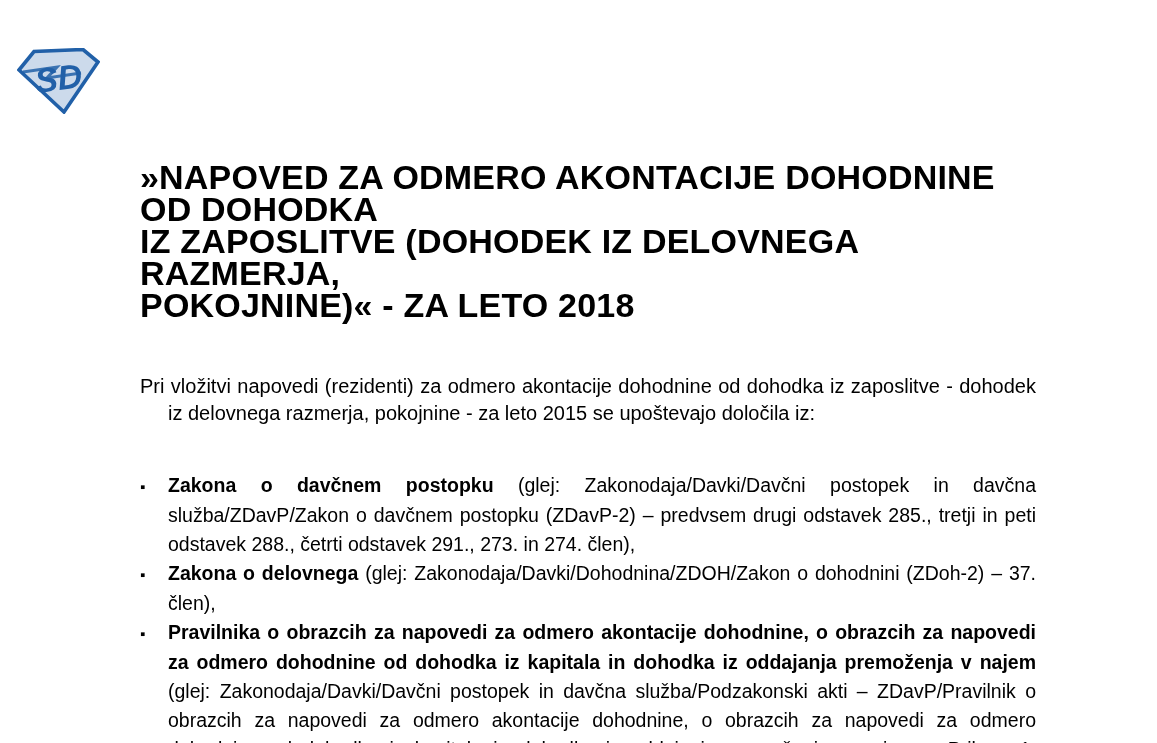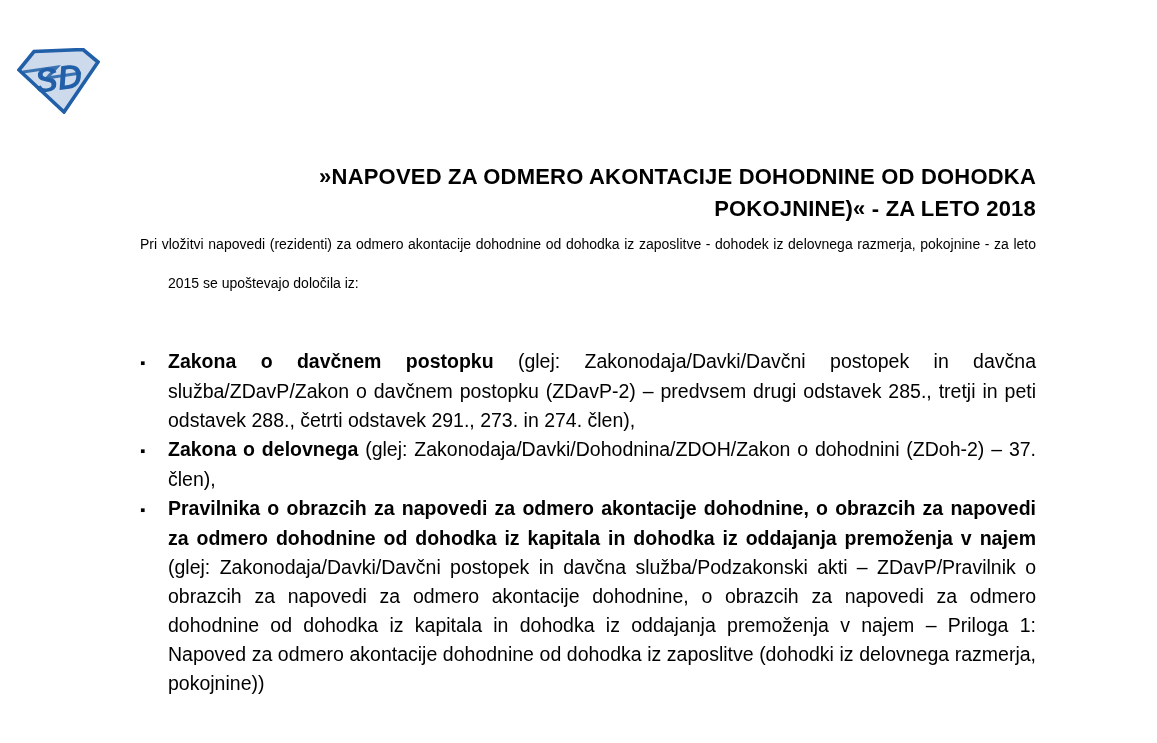--- a/index.html
+++ b/index.html
@@ -21,29 +21,30 @@
     height: 66px;
   }
   .content {
     position: absolute;
     left: 140px;
     top: 0;
     width: 896px;
     padding-top: 161px;
   }
   .doc-title {
-    text-align: right;
+    text-align: left;
     font-weight: bold;
-    font-size: 22px;
+    font-size: 34px;
     line-height: 32px;
     letter-spacing: 0.2px;
   }
   .intro {
-    font-size: 14px;
-    line-height: 39px;
+    margin-top: 52px;
+    font-size: 20px;
+    line-height: 27px;
     text-align: justify;
     padding-left: 28px;
     text-indent: -28px;
   }
   .bullet-list {
     list-style: none;
     font-size: 19.5px;
     line-height: 29px;
     margin-top: 44px;
   }
@@ -69,20 +70,21 @@
   <svg class="logo" viewBox="0 0 83 66" xmlns="http://www.w3.org/2000/svg">
     <path d="M2 22 L17 3.5 L66 1.5 L81 14 L47 64 Z" fill="#ccdaeb" stroke="#2160a8" stroke-width="3.6" stroke-linejoin="miter"></path>
     <path d="M6 24 L40 19 L30 30 L64 25" fill="none" stroke="#2160a8" stroke-width="3" opacity="0.85"></path>
     <text x="43" y="42" transform="rotate(-7 43 42)" font-family="Liberation Sans, sans-serif" font-style="italic" font-weight="bold" font-size="34" fill="#2160a8" text-anchor="middle">SD</text>
   </svg>
 
   <div class="content">
 
     <div class="doc-title">
       <div>»NAPOVED ZA ODMERO AKONTACIJE DOHODNINE OD DOHODKA</div>
+      <div>IZ ZAPOSLITVE (DOHODEK IZ DELOVNEGA RAZMERJA,</div>
       <div>POKOJNINE)« - ZA LETO 2018</div>
     </div>
 
     <p class="intro">Pri vložitvi napovedi (rezidenti) za odmero akontacije dohodnine od dohodka iz zaposlitve - dohodek iz delovnega razmerja, pokojnine - za leto 2015 se upoštevajo določila iz:</p>
 
     <ul class="bullet-list">
       <li class="bullet-item">
         <span class="bullet-marker">▪</span><span class="bullet-bold">Zakona o davčnem postopku</span><span> (glej: Zakonodaja/Davki/Davčni postopek in davčna služba/ZDavP/Zakon o davčnem postopku (ZDavP-2) – predvsem drugi odstavek 285., tretji in peti odstavek 288., četrti odstavek 291., 273. in 274. člen),</span>
       </li>
       <li class="bullet-item">

